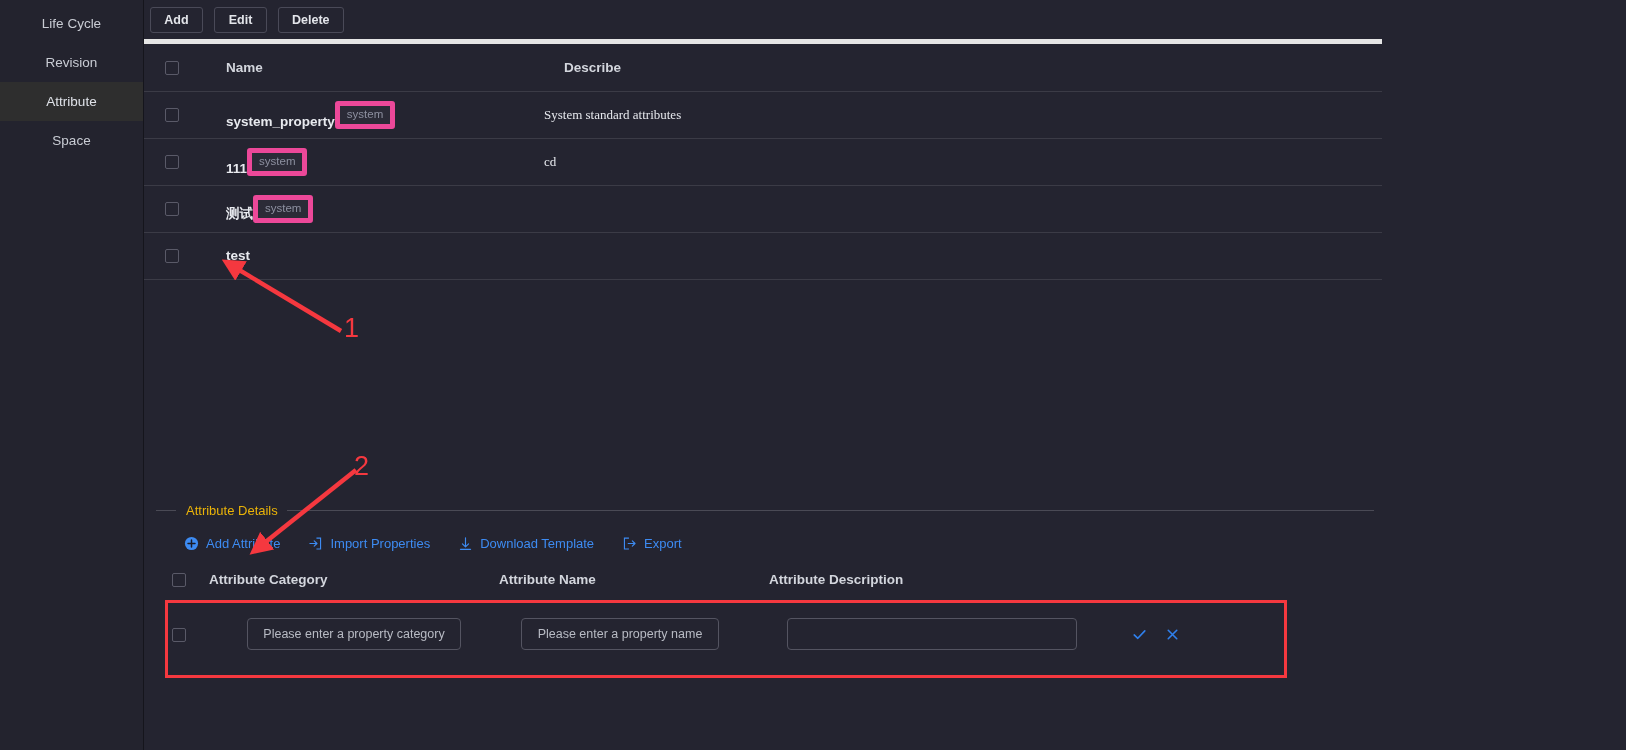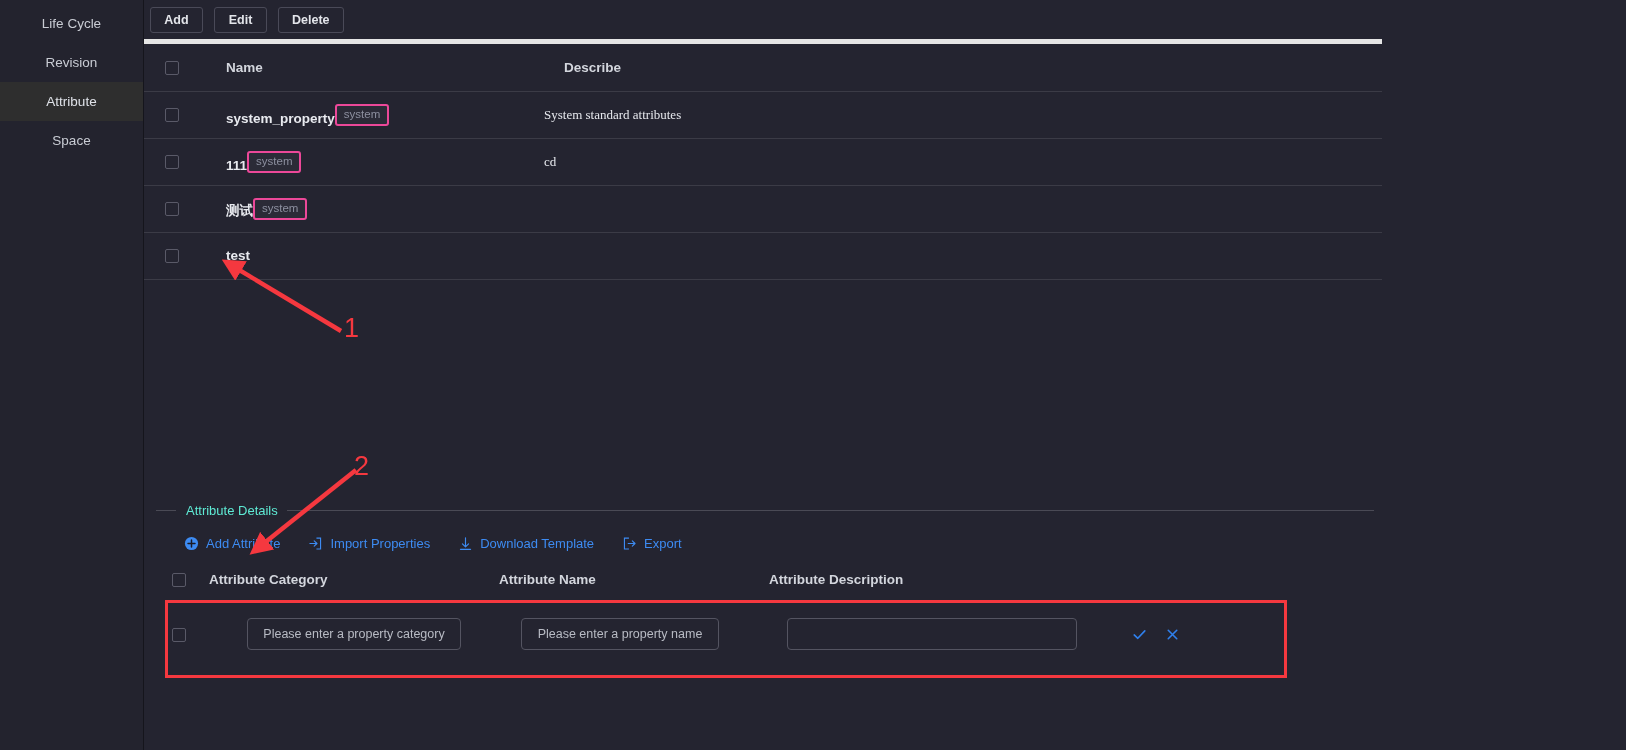--- a/index.html
+++ b/index.html
@@ -81,39 +81,39 @@
     vertical-align: middle;
     cursor: pointer;
   }
   .chk-cell { padding-left: 21px !important; }
 
   .name-cell { display: flex; align-items: flex-end; padding-left: 20px; }
   .name-txt { font-weight: bold; font-size: 13.5px; color: #e8eaef; }
   .tag {
     display: inline-block;
     padding: 2px 7px 3px;
-    border: 2px solid #ec4899;
+    border: 5px solid #ec4899;
     border-radius: 3px;
     background: #2b2b37;
     color: #8d90a0;
     font-size: 11.5px;
     line-height: 13px;
   }
   .desc-cell { padding-left: 20px; color: #e6e8ed; font-size: 13px; font-family: Liberation Serif, serif; }
 
   
   .details {
     position: absolute;
     left: 12px; right: 8px;
     top: 500px;
   }
   .legend-row { display: flex; align-items: center; height: 20px; }
   .legend-dash { width: 20px; height: 1px; background: #4a4a55; }
   .legend-txt {
-    color: #5eead4; font-size: 13px;
+    color: #eab308; font-size: 13px;
     padding: 0 9px 0 10px; white-space: nowrap;
   }
   .legend-line { flex: 1 1 auto; height: 1px; background: #4a4a55; }
 
   .links {
     display: flex; align-items: center;
     gap: 28px;
     padding: 16px 0 0 28px;
   }
   .lnk {

